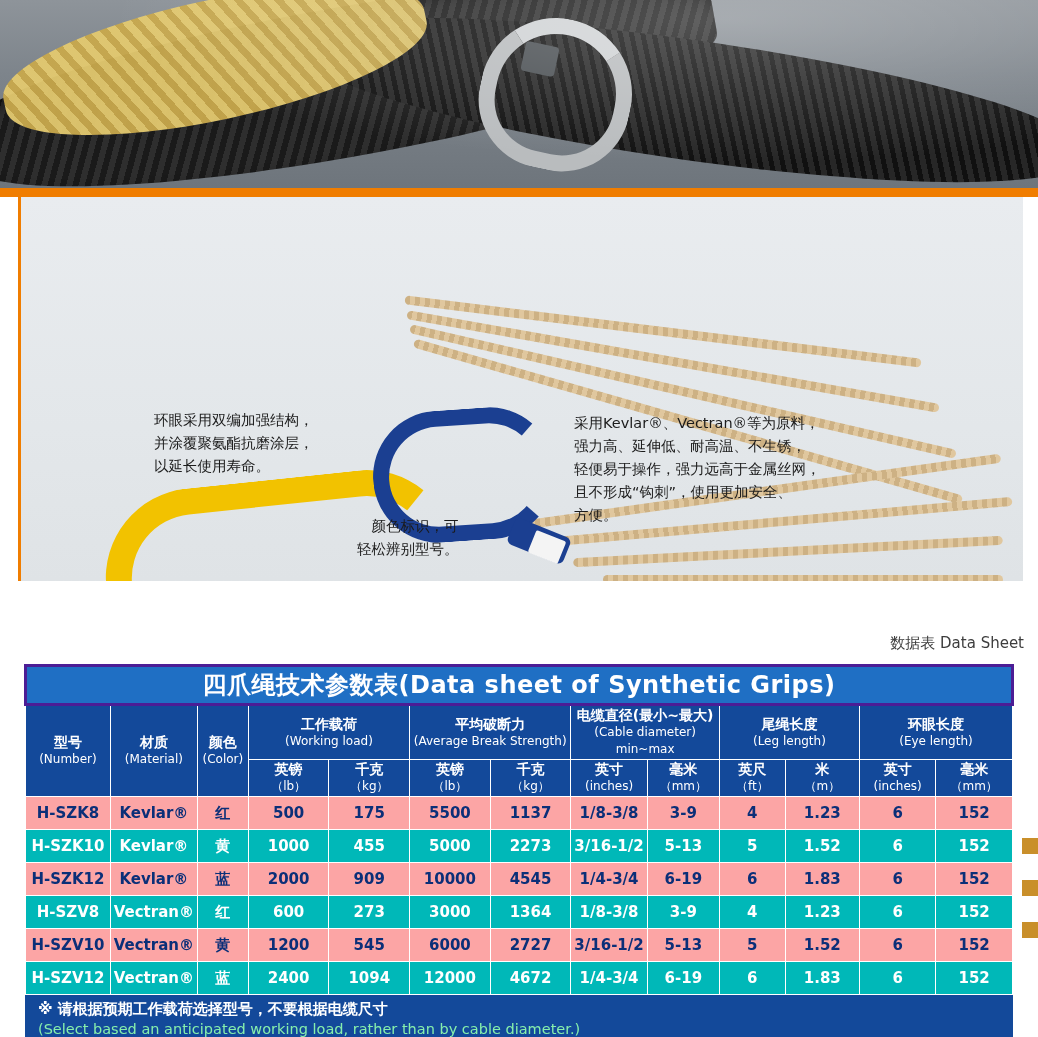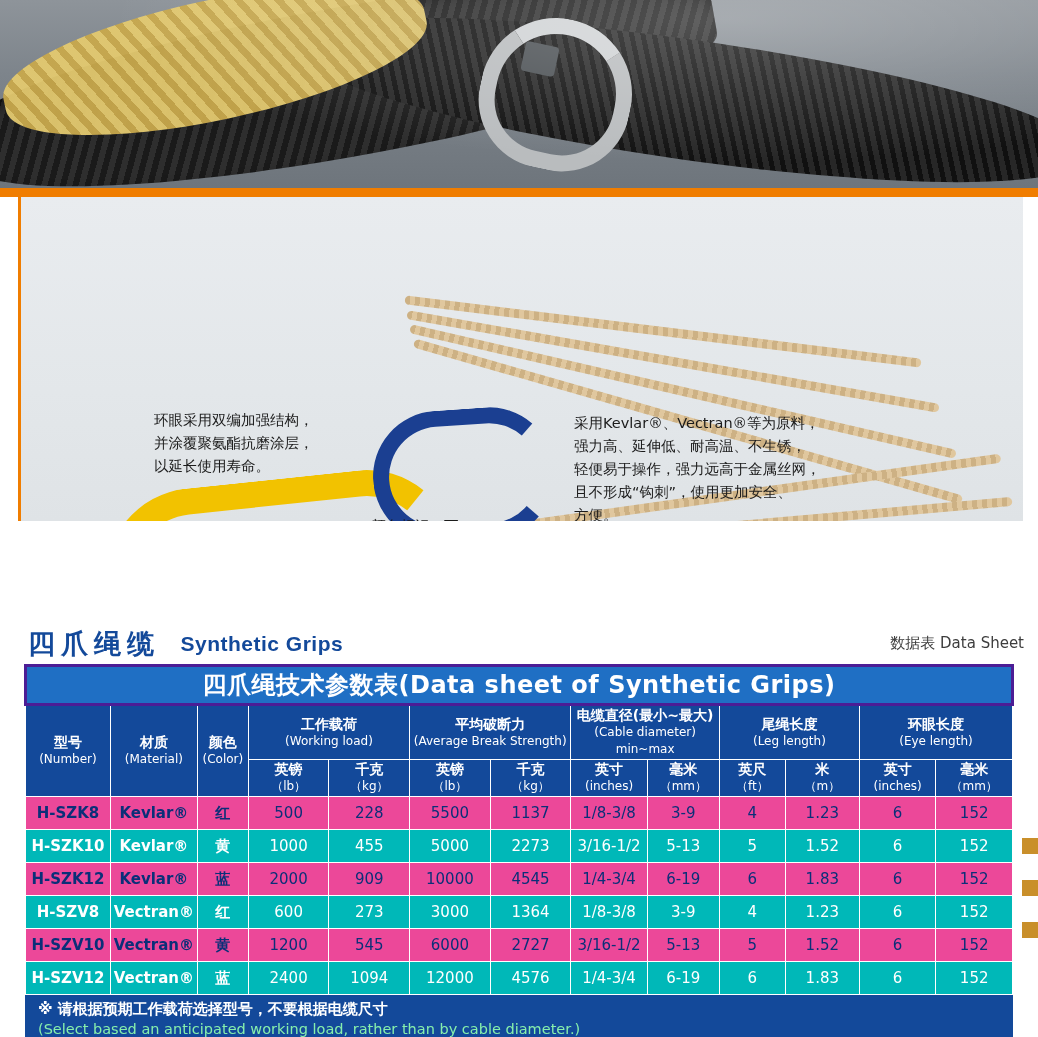--- a/index.html
+++ b/index.html
@@ -51,21 +51,21 @@
   .photo .sheen{
     position:absolute;left:0;top:0;width:1038px;height:188px;
     background:radial-gradient(ellipse at 70% 10%,rgba(255,255,255,.25),rgba(255,255,255,0) 60%);
   }
 
   
   .orange-bar{position:absolute;left:0;top:188px;width:1038px;height:9px;background:#f07d00;}
 
   
   .desc{
-    position:absolute;left:18px;top:197px;width:1002px;height:324px;
+    position:absolute;left:18px;top:197px;width:1002px;height:384px;
     background:linear-gradient(180deg,#e9ecef 0%,#e3e7ea 60%,#dfe3e6 100%);
     border-left:3px solid #f07d00;
     overflow:hidden;
   }
   .desc .tails{
     position:absolute;right:-20px;top:40px;width:640px;height:380px;
   }
   .tail{
     position:absolute;height:9px;border-radius:6px;
     background:repeating-linear-gradient(90deg,#cdb184 0px,#cdb184 5px,#e0c79e 5px,#e0c79e 10px);
@@ -122,23 +122,23 @@
   .tbl-wrap{position:absolute;left:24px;top:664px;width:990px;}
   table{border-collapse:collapse;width:990px;table-layout:fixed;}
   td,th{border:1px solid #ffffff;text-align:center;vertical-align:middle;
         font-family:"DejaVu Sans","Liberation Sans",sans-serif;}
   .tbl-title{
     background:#1f6fc4;color:#ffffff;font-size:24px;font-weight:bold;
     height:34px;letter-spacing:.5px;border:3px solid #4c1d95;margin-left:16px;
   }
   .hdr{background:#13499a;color:#ffffff;font-size:14px;font-weight:bold;line-height:17px;}
   .hdr .sub{font-size:12px;font-weight:normal;}
-  .rowY td{background:#ec4899;color:#0b2f78;font-weight:bold;font-size:15px;height:30px;}
+  .rowY td{background:#fca5a5;color:#0b2f78;font-weight:bold;font-size:15px;height:30px;}
   .rowC td{background:#00b8b8;color:#ffffff;font-weight:bold;font-size:15px;height:30px;}
-  .rowY td.num, .rowC td.num{font-weight:normal;}
+  .rowY td.num, .rowC td.num{font-weight:bold;}
   .foot{
     background:#13499a;color:#ffffff;text-align:left;padding:4px 10px 6px 12px;
     font-size:15px;line-height:20px;border:1px solid #13499a;
   }
   .foot .cn{font-weight:bold;}
   .foot .en{color:#86efac;font-size:14.5px;}
   .side-tabs{position:absolute;right:0px;top:838px;width:16px;}
   .side-tab{width:16px;height:16px;background:#c98f2a;margin-bottom:26px;}
 </style>
 </head>
@@ -183,24 +183,20 @@
 轻松辨别型号。</div>
 
     <div class="note n6">采用Kevlar®、Vectran®等为原料，
 强力高、延伸低、耐高温、不生锈，
 轻便易于操作，强力远高于金属丝网，
 且不形成“钩刺”，使用更加安全、
 方便。</div>
 
   </div>
 
-  <div class="sec-head">
-    <span class="sec-cn">四爪绳缆</span>
-    <span class="sec-en">Synthetic Grips</span>
-  </div>
   <div class="sheet-tag">数据表  Data Sheet</div>
 
   <div class="tbl-wrap">
     <table>
       <colgroup>
         <col style="width:80px">
           <col style="width:82px">
           <col style="width:48px">
         <col style="width:76px">
           <col style="width:76px">
@@ -292,21 +288,21 @@
           <div>毫米</div>
           <div class="sub">（mm）</div>
         </td>
       </tr>
 
       <tr class="rowY">
         <td>H-SZK8</td>
         <td>Kevlar®</td>
         <td>红</td>
         <td class="num">500</td>
-        <td class="num">228</td>
+        <td class="num">175</td>
         <td class="num">5500</td>
         <td class="num">1137</td>
         <td class="num">1/8-3/8</td>
         <td class="num">3-9</td>
         <td class="num">4</td>
         <td class="num">1.23</td>
         <td class="num">6</td>
         <td class="num">152</td>
       </tr>
       <tr class="rowC">
@@ -369,21 +365,21 @@
         <td class="num">6</td>
         <td class="num">152</td>
       </tr>
       <tr class="rowC">
         <td>H-SZV12</td>
         <td>Vectran®</td>
         <td>蓝</td>
         <td class="num">2400</td>
         <td class="num">1094</td>
         <td class="num">12000</td>
-        <td class="num">4576</td>
+        <td class="num">4672</td>
         <td class="num">1/4-3/4</td>
         <td class="num">6-19</td>
         <td class="num">6</td>
         <td class="num">1.83</td>
         <td class="num">6</td>
         <td class="num">152</td>
       </tr>
       <tr>
         <td class="foot" colspan="13">
           <div class="cn">※ 请根据预期工作载荷选择型号，不要根据电缆尺寸</div>

